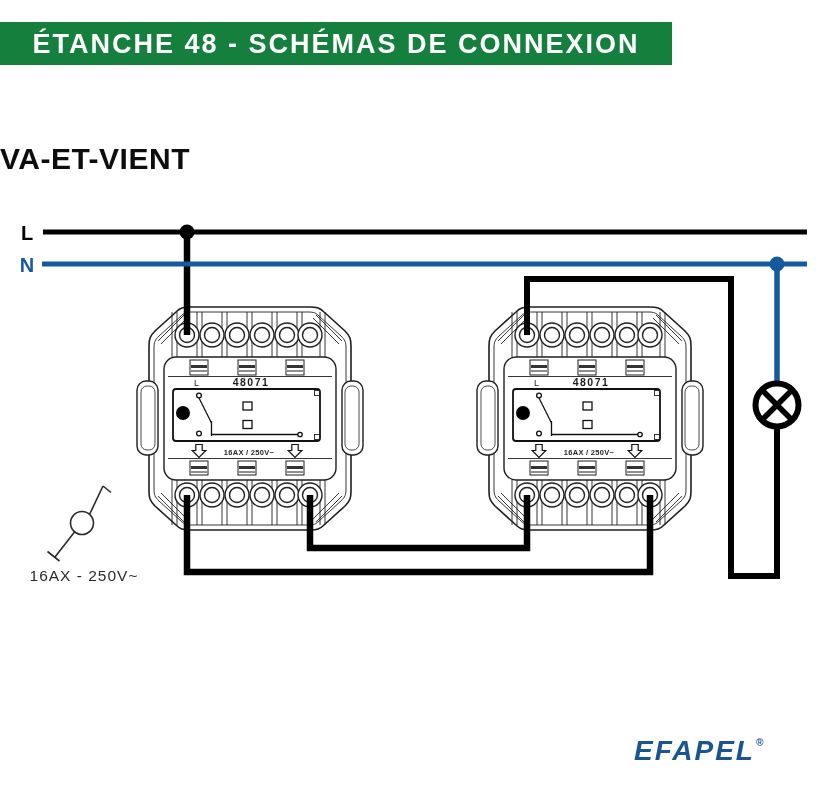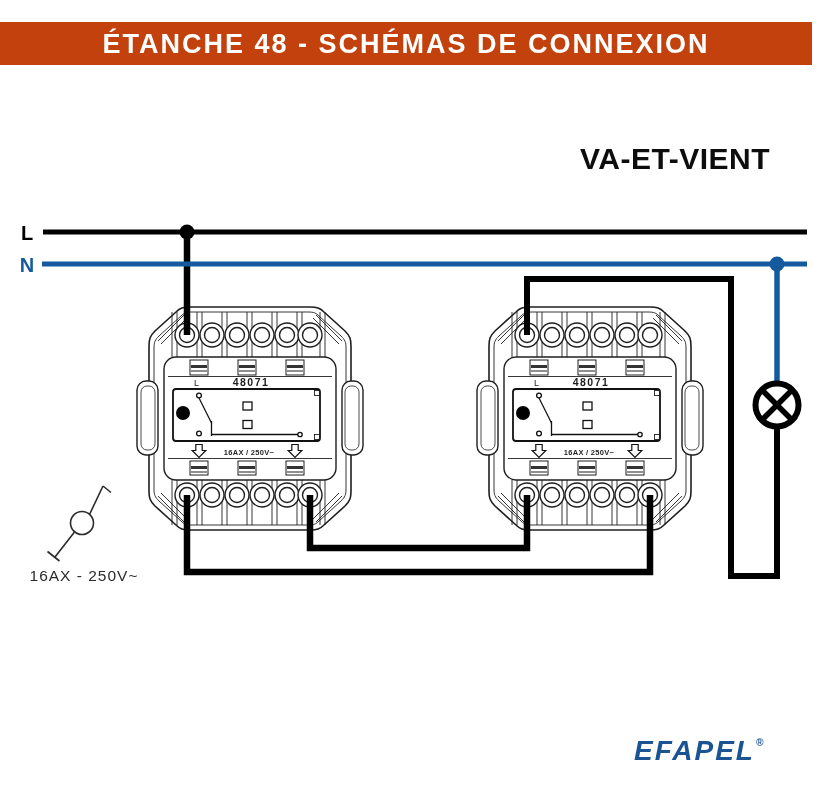--- a/index.html
+++ b/index.html
@@ -1,27 +1,27 @@
 <!DOCTYPE html>
 <html><head>
 <meta charset="utf-8">
 <style>
   html,body{margin:0;padding:0;}
   body{
     width:830px;height:800px;position:relative;background:#ffffff;
     font-family:"Liberation Sans", sans-serif;overflow:hidden;
   }
   .banner{
-    position:absolute;left:0;top:22px;width:812px;height:43px;
-    background:#c2410c;color:#ffffff;font-weight:bold;font-size:27px;
+    position:absolute;left:0;top:22px;width:672px;height:43px;
+    background:#15803d;color:#ffffff;font-weight:bold;font-size:27px;
     letter-spacing:2px;text-align:center;line-height:44px;white-space:nowrap;
   }
   .diagram-title{
-    position:absolute;left:0;top:142px;width:754px;text-align:right;
-    color:#0d0d0d;font-weight:bold;font-size:30px;letter-spacing:0.5px;margin-left:16px;
+    position:absolute;left:0;top:142px;width:754px;text-align:left;
+    color:#0d0d0d;font-weight:bold;font-size:30px;letter-spacing:0.5px;
   }
   .brand-logo{
     position:absolute;left:634px;top:735px;color:#1b5493;
     font-weight:bold;font-style:italic;font-size:28px;letter-spacing:2px;
     white-space:nowrap;
     text-align:center;
   }
   .brand-logo sup{font-size:10px;letter-spacing:0;vertical-align:14px;margin-left:1px;}
   svg{position:absolute;left:0;top:0;}
   svg text{font-family:"Liberation Sans", sans-serif;}

